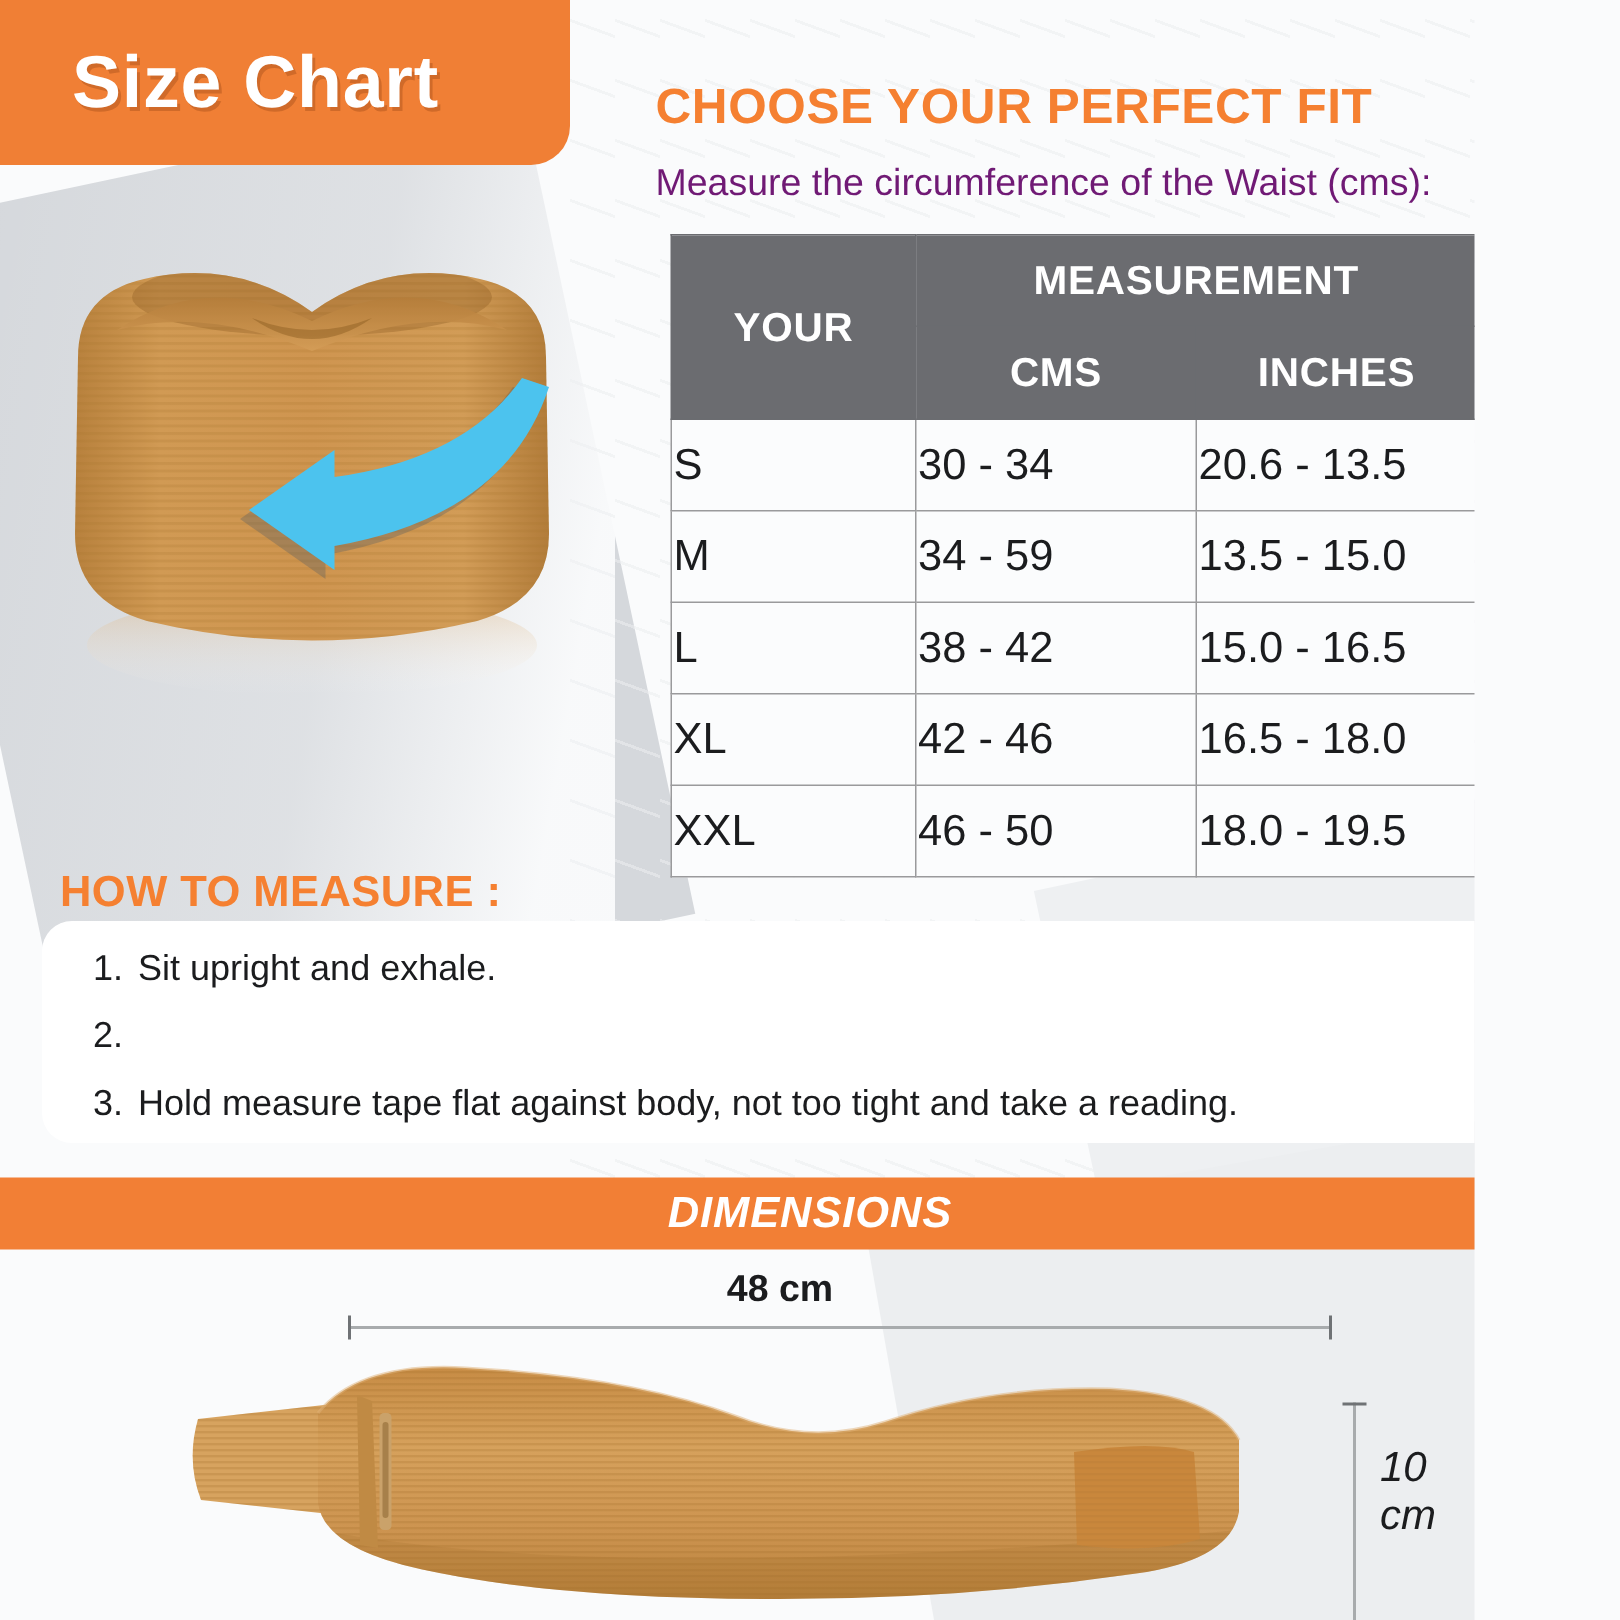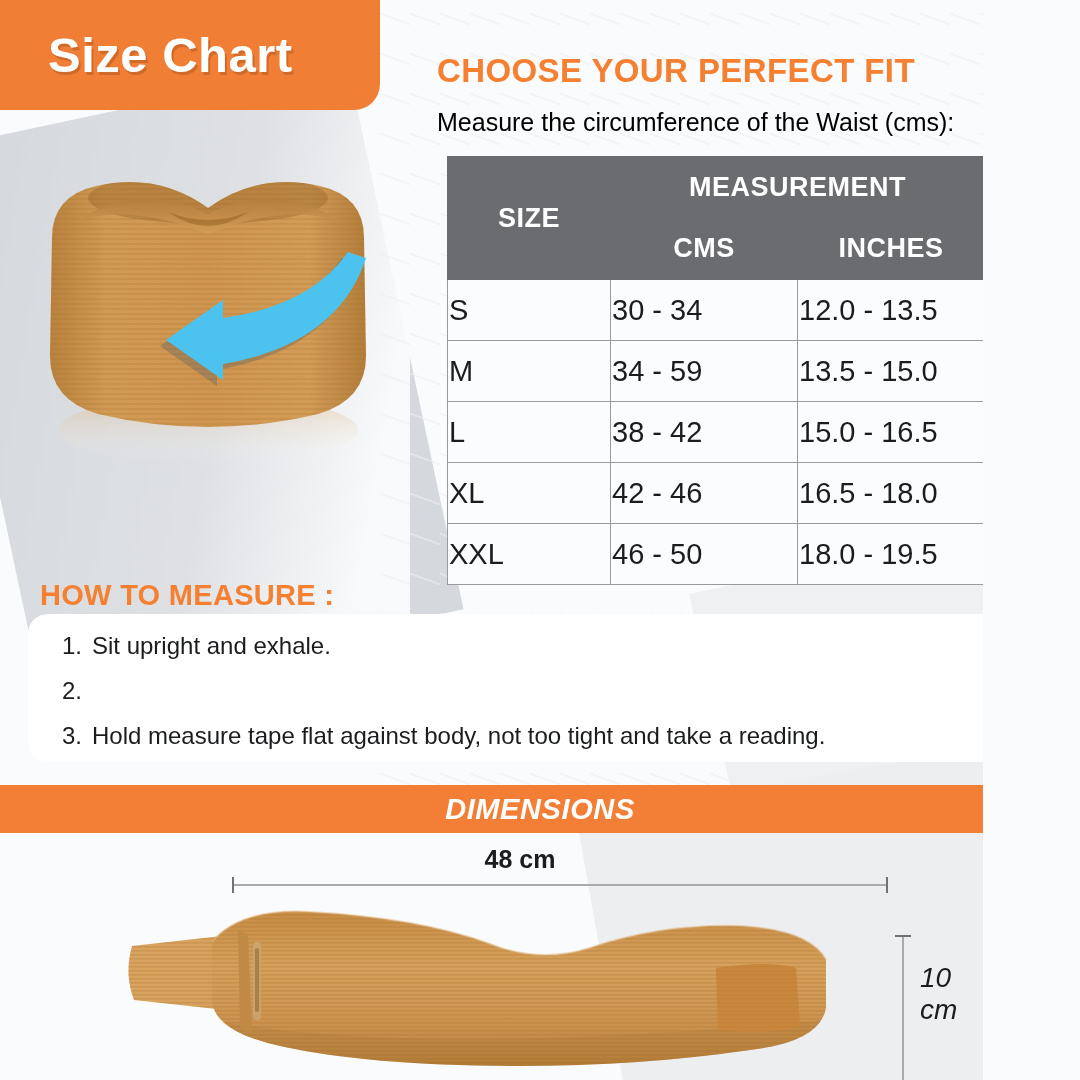--- a/index.html
+++ b/index.html
@@ -73,21 +73,21 @@
   .main-head{
     position:absolute;left:437px;top:52px;
     color:#f58031;
     font-size:33px;
     font-weight:bold;
     letter-spacing:.4px;
     z-index:5;
   }
   .sub-head{
     position:absolute;left:437px;top:108px;
-    color:#000000;
+    color:#701a75;
     font-size:25px;
     z-index:5;
   }
 
   
   .table{
     position:absolute;left:447px;top:156px;width:538px;
     border-collapse:collapse;
     z-index:5;
     table-layout:fixed;
@@ -265,33 +265,33 @@
       </g>
     </svg>
   </div>
 
   <div class="main-head">CHOOSE YOUR PERFECT FIT</div>
   <div class="sub-head">Measure the circumference of the Waist (cms):</div>
 
   <table class="table">
     <thead>
       <tr>
-        <th class="th-size outer" rowspan="2">SIZE</th>
+        <th class="th-size outer" rowspan="2">YOUR</th>
         <th class="th-meas outer" colspan="2">MEASUREMENT</th>
       </tr>
       <tr>
         <th class="th-sub outer">CMS</th>
         <th class="th-sub outer">INCHES</th>
       </tr>
     </thead>
     <tbody>
       <tr>
         <td class="col-size">S</td>
         <td class="col-cms">30 - 34</td>
-        <td class="col-in">12.0 - 13.5</td>
+        <td class="col-in">20.6 - 13.5</td>
       </tr>
       <tr>
         <td class="col-size">M</td>
         <td class="col-cms">34 - 59</td>
         <td class="col-in">13.5 - 15.0</td>
       </tr>
       <tr>
         <td class="col-size">L</td>
         <td class="col-cms">38 - 42</td>
         <td class="col-in">15.0 - 16.5</td>

